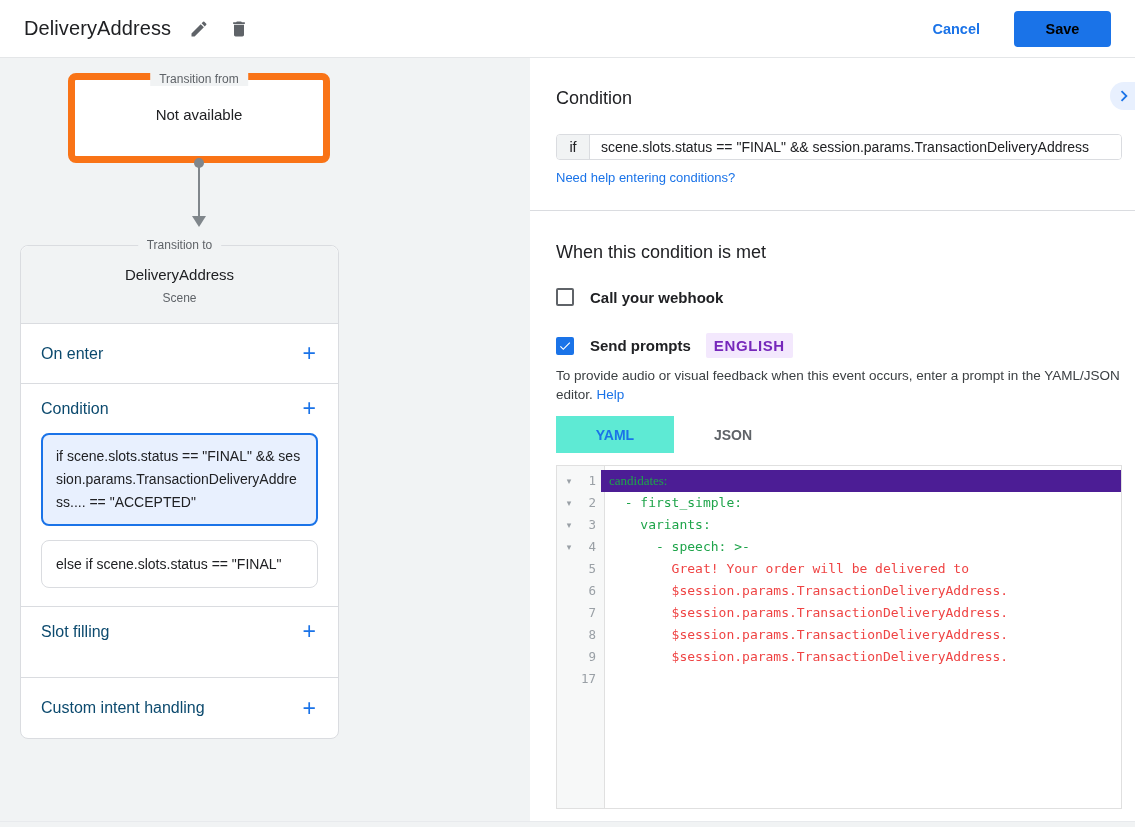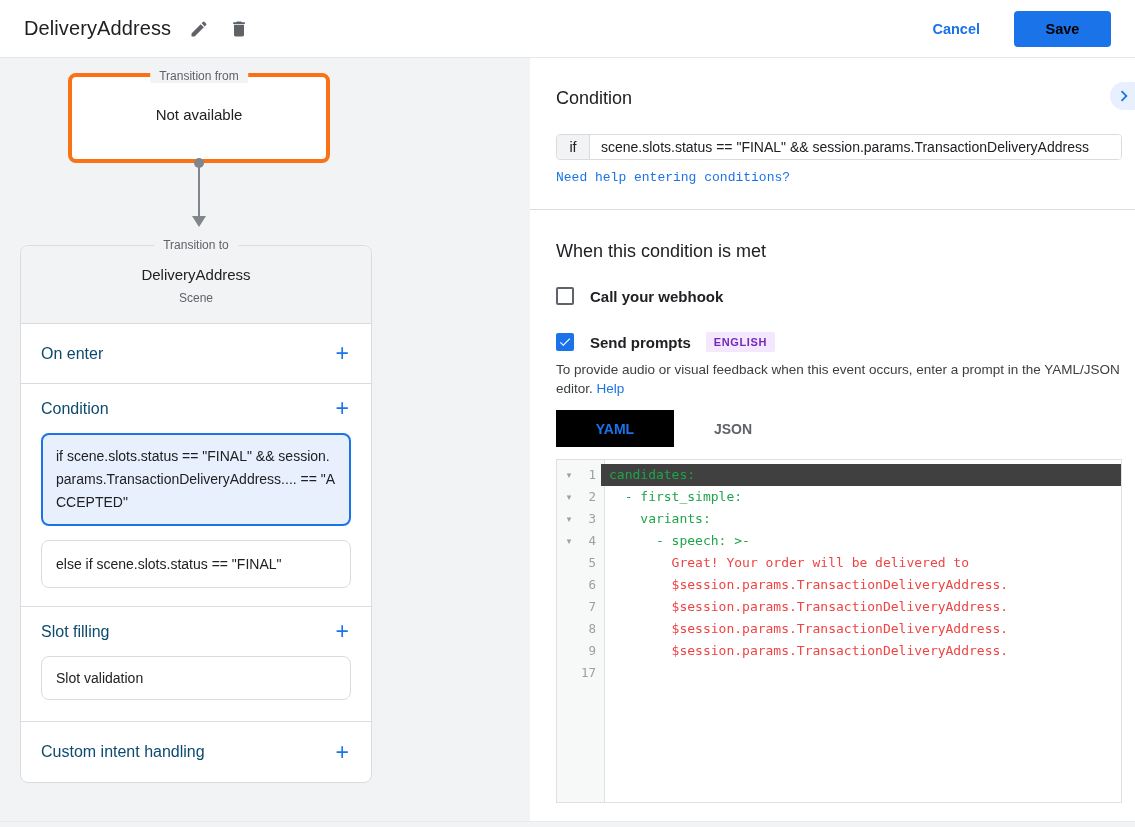--- a/index.html
+++ b/index.html
@@ -16,30 +16,30 @@
   .topbar .spacer { flex:1; }
   .btn-cancel { background:none; border:none; color:#1a73e8; font-size:14.5px; font-weight:600;
     font-family:inherit; cursor:pointer; margin-right:34px; }
   .btn-save { background:#1a73e8; color:#000000; border:none; border-radius:4px; width:97px; height:36px;
     font-size:14.5px; font-weight:600; font-family:inherit; cursor:pointer; }
 
   
   .left-panel { position:absolute; top:58px; left:0; width:530px; bottom:0;
     background:#f1f3f4; overflow:hidden; }
   .from-box { position:absolute; left:68px; top:15px; width:262px; height:90px; background:#fff;
-    border:4px solid #f97316; border-radius:8px; display:flex; align-items:center; justify-content:center; }
+    border:7px solid #f97316; border-radius:8px; display:flex; align-items:center; justify-content:center; }
   .legend { position:absolute; top:-8px; left:50%; transform:translateX(-50%); background:#f1f3f4;
     padding:0 9px; font-size:12px; color:#5f6368; white-space:nowrap; }
   .from-box .node-text { font-size:15px; color:#202124; margin-top:-8px; }
   .conn-dot { position:absolute; left:194px; top:100px; width:10px; height:10px; border-radius:50%; background:#80868b; }
   .conn-line { position:absolute; left:198px; top:105px; width:2px; height:55px; background:#80868b; }
   .conn-arrow { position:absolute; left:192px; top:158px; width:0; height:0;
     border-left:7px solid transparent; border-right:7px solid transparent; border-top:11px solid #80868b; }
 
-  .to-card { position:absolute; left:20px; top:187px; width:352px; background:#fff;
+  .to-card { position:absolute; left:20px; top:187px; width:319px; background:#fff;
     border:1px solid #dadce0; border-radius:8px; }
   .to-card .card-header { background:#f1f3f4; border-bottom:1px solid #dadce0;
     border-radius:8px 8px 0 0; text-align:center; padding:20px 16px 18px; }
   .to-card .card-title { font-size:15px; color:#202124; }
   .to-card .card-sub { font-size:12px; color:#5f6368; margin-top:8px; }
   .sec-row { height:59px; display:flex; align-items:center; padding:0 20px; }
   .sec-row.short { height:49px; }
   .sec-row .sec-label { font-size:16px; color:#0c4a6e; flex:1; }
   .plus-btn { background:none; border:none; color:#1a73e8; font-size:23px; font-weight:400;
     cursor:pointer; line-height:1; font-family:inherit; padding:0 2px; }
@@ -61,53 +61,53 @@
   .cond-heading { margin-top:30px; }
   .expand-pill { position:absolute; right:0; top:24px; width:25px; height:28px; background:#e8f0fe;
     border:none; border-radius:14px 0 0 14px; cursor:pointer; display:flex; align-items:center; justify-content:flex-end; }
   .expand-pill svg { fill:#1a73e8; }
   .if-control { margin-top:25px; margin-right:13px; height:26px; display:flex;
     border:1px solid #dadce0; border-radius:4px; overflow:hidden; }
   .if-prefix { width:33px; background:#f1f3f4; border-right:1px solid #dadce0; display:flex;
     align-items:center; justify-content:center; font-size:14.5px; color:#202124; }
   .if-input { flex:1; border:none; outline:none; font-family:inherit; font-size:14px; color:#202124;
     padding:0 11px; white-space:nowrap; overflow:hidden; }
-  .help-link { display:inline-block; margin-top:10px; font-size:13px; color:#1a73e8; text-decoration:none;font-family:Liberation Mono, monospace; }
+  .help-link { display:inline-block; margin-top:10px; font-size:13px; color:#1a73e8; text-decoration:none; }
   .r-divider { height:1px; background:#dadce0; margin-top:24px; margin-left:-26px; }
   .when-heading { margin-top:31px; }
   .check-row { display:flex; align-items:center; }
   .row-webhook { margin-top:25px; }
   .row-prompts { margin-top:27px; }
   .checkbox { width:18px; height:18px; border:2px solid #5f6368; border-radius:2px; background:#fff;
     cursor:pointer; flex:0 0 auto; }
   .checkbox.checked { background:#1a73e8; border-color:#1a73e8; display:flex; align-items:center; justify-content:center; }
   .checkbox.checked svg { fill:#fff; }
   .check-label { margin-left:16px; font-size:15px; font-weight:600; color:#202124; }
-  .lang-badge { margin-left:15px; background:#f3e8fd; color:#7627bb; font-size:11px; font-weight:600;
+  .lang-badge { margin-left:15px; background:#f3e8fd; color:#7627bb; font-size:15px; font-weight:600;
     letter-spacing:.6px; padding:4px 8px; border-radius:2px; }
   .desc-text { margin-top:8px; margin-right:13px; font-size:13.5px; line-height:19px; color:#3c4043; }
   .desc-text a { color:#1a73e8; text-decoration:none; }
 
   .tabs { margin-top:12px; display:flex; }
   .tab { width:118px; height:37px; display:flex; align-items:center; justify-content:center;
     font-size:14px; font-weight:600; color:#5f6368; cursor:pointer; }
-  .tab.active { background:#000000; color:#1a73e8; }
+  .tab.active { background:#5eead4; color:#1a73e8; }
 
   .editor { margin-top:12px; margin-right:13px; height:344px; border:1px solid #e0e0e0;
     position:relative; overflow:hidden; font-family:"DejaVu Sans Mono","Liberation Mono",monospace; }
   .gutter-bg { position:absolute; left:0; top:0; bottom:0; width:48px; background:#f7f8f8;
     border-right:1px solid #e0e0e0; }
   .code-lines { position:relative; padding-top:4px; }
   .crow { display:flex; height:22px; line-height:22px; font-size:13px; }
   .crow .fold { width:24px; text-align:center; font-size:9px; color:#9aa0a6; cursor:pointer;
     font-family:"Liberation Sans",sans-serif; }
   .crow .lnum { width:20px; text-align:right; font-size:12.5px; color:#9aa0a6; padding-right:5px; }
   .crow .code { flex:1; white-space:pre; overflow:hidden; padding-left:8px; color:#ef4444; }
   .crow .code.key { color:#1ea44a; }
-  .crow .code.active { background:#404040; }
+  .crow .code.active { background:#4c1d95;font-family:Liberation Serif, serif; }
 
   .bottom-strip { position:absolute; left:0; right:0; bottom:0; height:6px; background:#f1f3f4;
     border-top:1px solid #e8eaed; z-index:6; }
 </style>
 </head>
 <body>
 
 <div class="topbar">
   <span class="title">DeliveryAddress</span>
   <button class="icon-btn title-edit">
@@ -161,21 +161,20 @@
       <div class="cond-card selected">if scene.slots.status == "FINAL" &amp;&amp; session.params.TransactionDeliveryAddress.... == "ACCEPTED"</div>
       <div class="cond-card">else if scene.slots.status == "FINAL"</div>
     </div>
     <div class="sec-divider"></div>
 
     <div class="sec-row short">
       <span class="sec-label">Slot filling</span>
       <button class="plus-btn">+</button>
     </div>
     <div class="cards-wrap slots">
-      <div class="slot-card">Slot validation</div>
     </div>
     <div class="sec-divider"></div>
 
     <div class="sec-row last">
       <span class="sec-label">Custom intent handling</span>
       <button class="plus-btn">+</button>
     </div>
   </div>
 </div>
 

